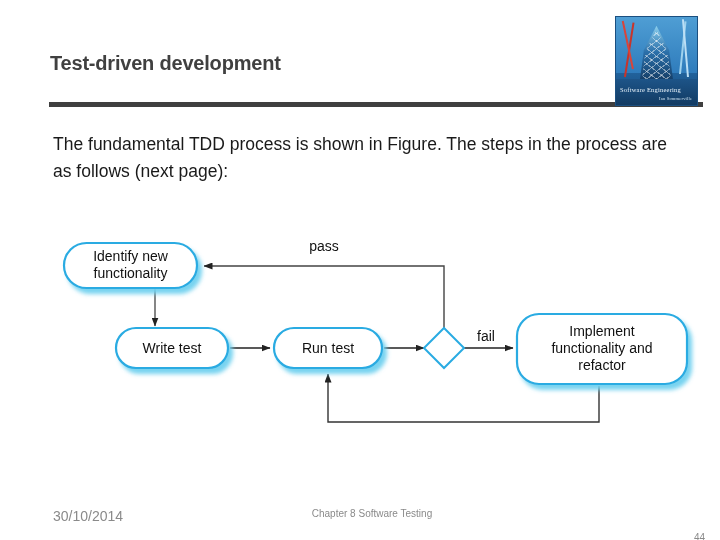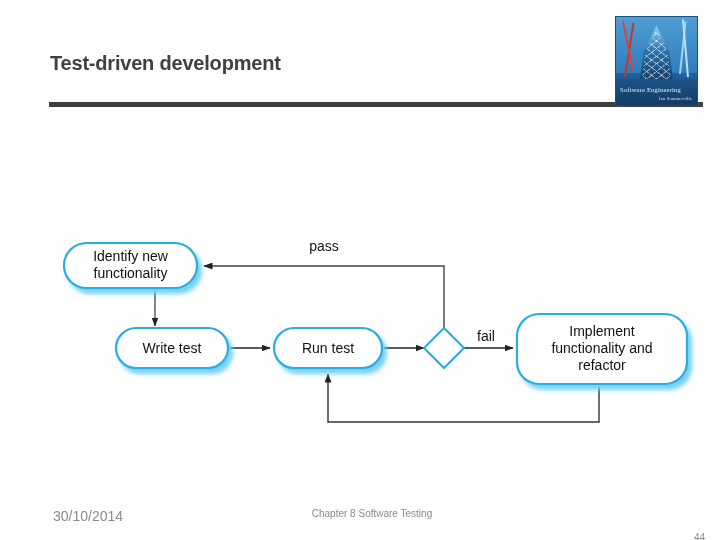--- a/index.html
+++ b/index.html
@@ -182,20 +182,21 @@
     <div class="crane-b"></div>
     <div class="crane-c"></div>
     <div class="crane-d"></div>
     <div class="tower"></div>
     <div class="tower-mesh"></div>
     <div class="ground"></div>
     <div class="cover-title">Software Engineering</div>
     <div class="cover-author">Ian Sommerville</div>
   </div>
 
+  <div id="body-text">The fundamental TDD process is shown in Figure. The steps in the process are as follows (next page):</div>
 
   <div id="diagram">
     <svg width="720" height="250" viewBox="0 0 720 250" xmlns="http://www.w3.org/2000/svg">
       <defs>
         <marker id="arrowhead" markerWidth="9" markerHeight="7" refX="8.5" refY="3.5" orient="auto" markerUnits="userSpaceOnUse">
           <polygon points="0 0, 9 3.5, 0 7" fill="#222222"></polygon>
         </marker>
         <filter id="nodeGlow" x="-30%" y="-30%" width="170%" height="190%">
           <feDropShadow dx="4" dy="5" stdDeviation="2.2" flood-color="#6fd0ef" flood-opacity="0.95"></feDropShadow>
         </filter>

